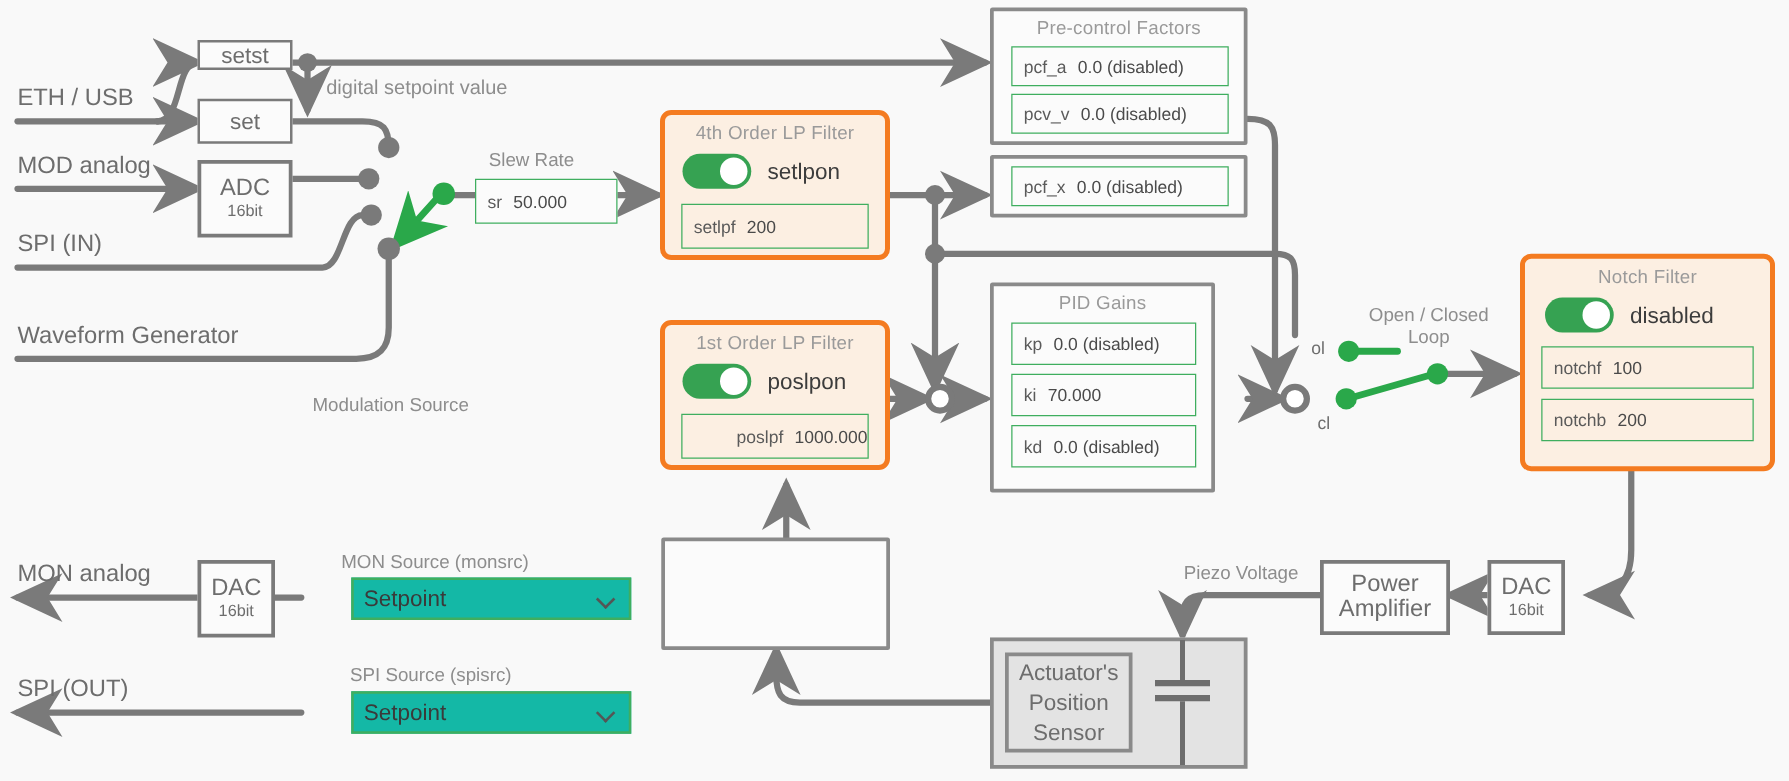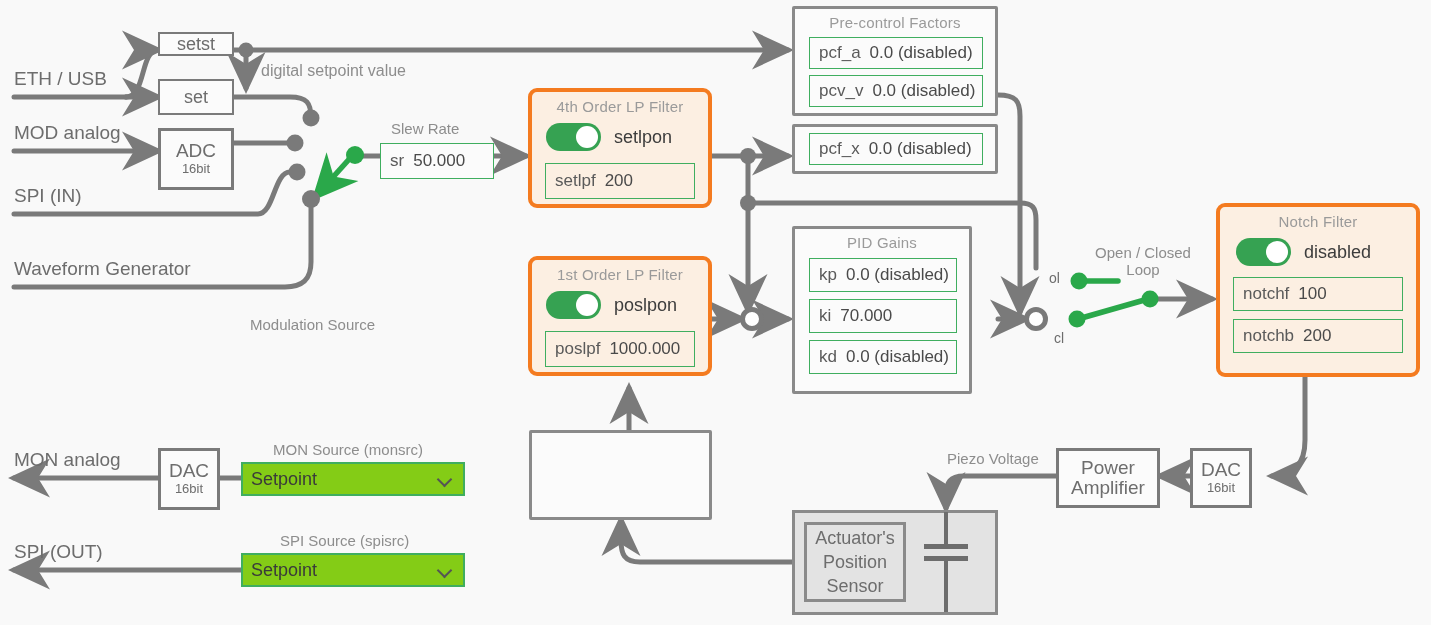--- a/index.html
+++ b/index.html
@@ -44,32 +44,32 @@
   
   .opanel{
     border:4px solid #f47b20;background:#fcefe2;border-radius:9px;
     box-sizing:border-box;
   }
   .opanel .group-title{color:#9a9a9a;font-size:15px;padding-top:6px;}
 
   
   .field{
     border:1.6px solid #3fae5f;background:#fbfbfb;box-sizing:border-box;
-    display:flex;align-items:center;color:#4a4a4a;font-size:17px;
+    display:flex;align-items:center;color:#4a4a4a;font-size:14px;
     padding-left:9px;white-space:nowrap;
   }
   .opanel .field{background:#fcefe2;}
   .field .k{color:#5a5a5a;}
   .field .v{margin-left:9px;color:#4a4a4a;}
 
   
   .select{
-    border:2px solid #3fae5f;background:#84cc16;box-sizing:border-box;
+    border:2px solid #3fae5f;background:#14b8a6;box-sizing:border-box;
     display:flex;align-items:center;justify-content:space-between;
-    color:#3a3a3a;font-size:18px;padding:0 10px 0 8px;
+    color:#3a3a3a;font-size:18px;padding:0 10px 0 8px;margin-left:40px;
   }
   .chev{width:15px;height:15px;position:relative;}
   .chev::before{
     content:"";position:absolute;left:1px;top:2px;width:9px;height:9px;
     border-right:2.4px solid #555;border-bottom:2.4px solid #555;
     transform:rotate(45deg);
   }
 
   
   .toggle-row{display:flex;align-items:center;gap:13px;}
@@ -253,21 +253,21 @@
   </div>
 
   <div class="node opanel" style="left:528px;top:256px;width:184px;height:120px;">
     <div class="group-title">1st Order LP Filter</div>
     <div class="toggle-row" style="margin:8px 0 0 14px;">
       <div class="toggle">
           <div class="knob"></div>
         </div>
       <div class="toggle-label">poslpon</div>
     </div>
-    <div class="field" style="margin:12px 13px 0 13px;height:36px;">
+    <div class="field" style="margin:12px 13px 0 13px;height:36px;justify-content:flex-end;">
       <span class="k">poslpf</span>
       <span class="v">1000.000</span>
     </div>
   </div>
 
   <div class="node group" style="left:792px;top:6px;width:206px;height:110px;">
     <div class="group-title">Pre-control Factors</div>
     <div class="field" style="margin:6px 12px 0 14px;height:32px;">
       <span class="k">pcf_a</span>
       <span class="v">0.0 (disabled)</span>

